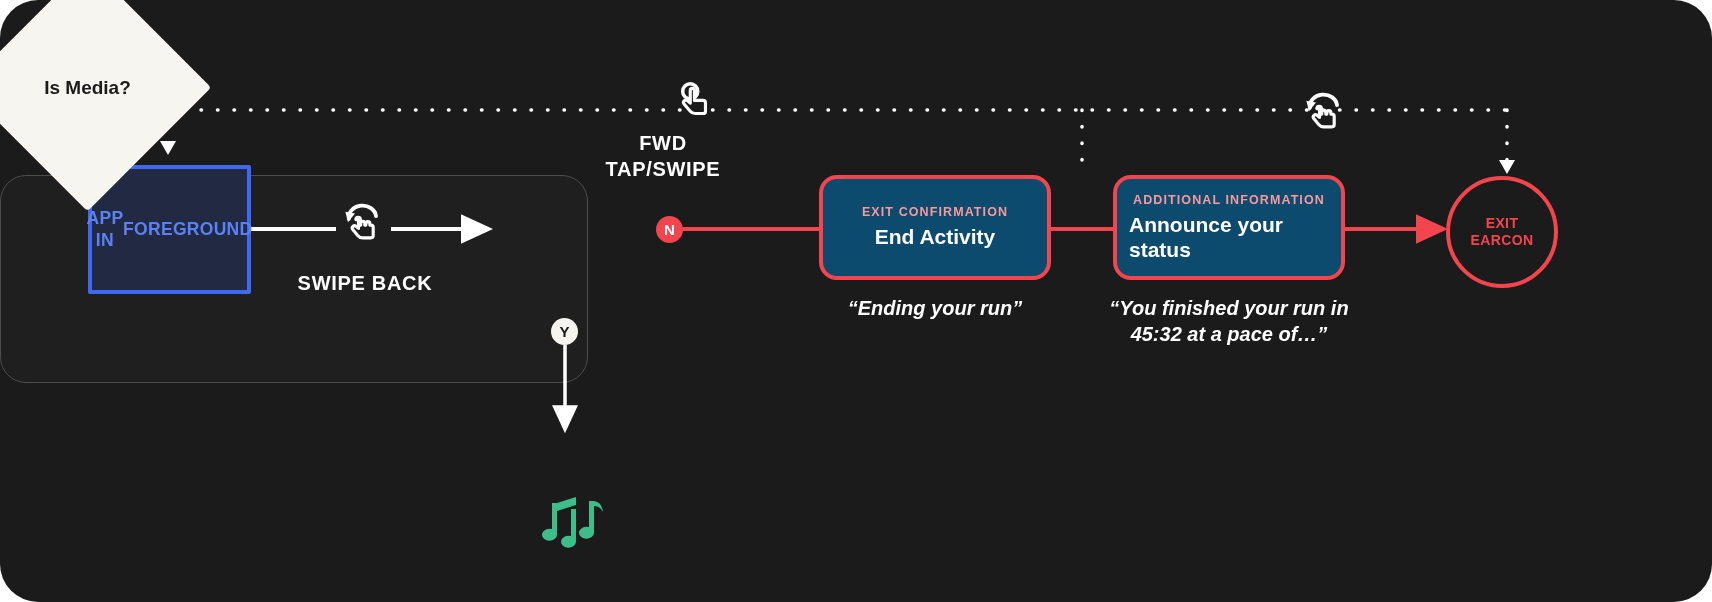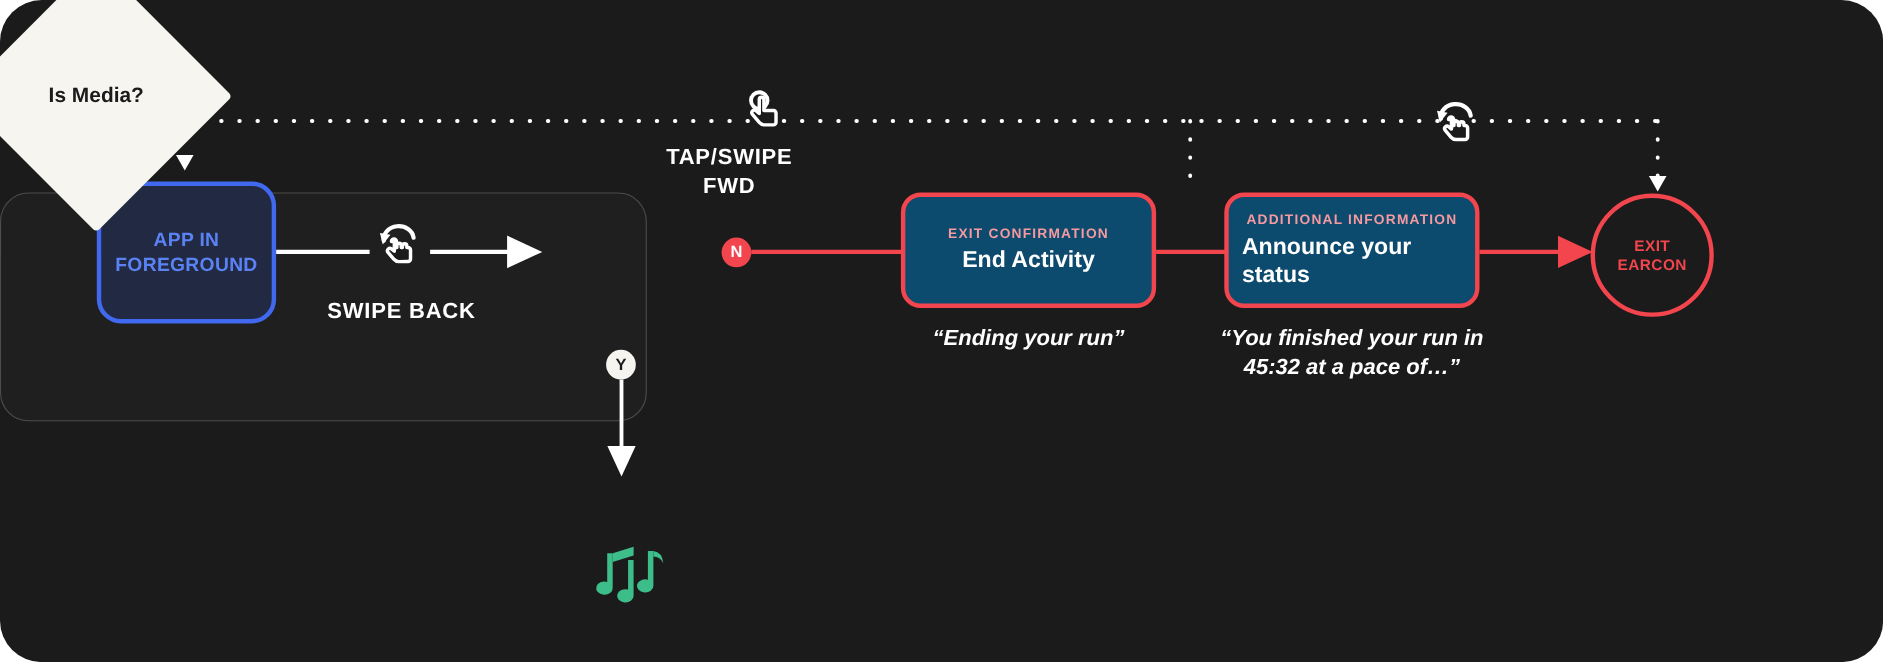--- a/index.html
+++ b/index.html
@@ -30,23 +30,23 @@
     align-items: center;
     justify-content: center;
     text-align: center;
   }
 
   
   #app-foreground {
     left: 88px; top: 165px;
     width: 163px; height: 129px;
     border: 4px solid #4169f0;
-    border-radius: 22px;
+    border-radius: 2px;
     background: #212a42;
-    flex-direction: column;
+    flex-direction: row;
     line-height: 1.22;
   }
   #app-foreground .lbl {
     color: #5b82f5;
     font-size: 17.5px;
     font-weight: bold;
     letter-spacing: 0.3px;
   }
 
   
@@ -258,22 +258,22 @@
 
   <div class="gesture-icon" id="icon-tap-fwd">
     <svg viewBox="0 0 48 48" width="42" height="42" xmlns="http://www.w3.org/2000/svg">
       <circle cx="22" cy="13" r="8.6" fill="none" stroke="#ffffff" stroke-width="4"></circle>
       <path d="M22 12 v14.5 l-3.4 -3 a2.7 2.7 0 0 0 -3.9 3.6 l7.3 8.6 a7.4 7.4 0 0 0 5.6 2.6 h9.1
                a2.7 2.7 0 0 0 2.7 -2.7 v-9.6 a2.7 2.7 0 0 0 -2.7 -2.7 h-9.9 v-11.3 a2.4 2.4 0 0 0 -4.8 0 z" fill="#1b1b1b" stroke="#ffffff" stroke-width="3.6" stroke-linejoin="round"></path>
     </svg>
   </div>
 
   <div class="flow-label" id="label-tap-swipe">
+    <div>FWD</div>
     <div>TAP/SWIPE</div>
-    <div>FWD</div>
   </div>
 
   <div class="gesture-icon" id="icon-swipe-top">
     <svg viewBox="0 0 48 48" width="42" height="42" xmlns="http://www.w3.org/2000/svg">
       <path d="M9 18 A15 13 0 0 1 40 15" fill="none" stroke="#ffffff" stroke-width="4.4" stroke-linecap="round"></path>
       <polygon points="5,10 16,12 8,22" fill="#ffffff"></polygon>
       <path d="M20 19 v10 l-3 -2.5 a2.6 2.6 0 0 0 -3.8 3.4 l6.2 7.4 a7 7 0 0 0 5.4 2.5 h9.4 a2.6 2.6 0 0 0 2.6 -2.6 v-9.4
                a2.6 2.6 0 0 0 -2.6 -2.6 h-1.2 v-1.6 a2.3 2.3 0 0 0 -4.6 0 v1.6 h-1.2 v-2.1 a2.3 2.3 0 0 0 -4.6 0 v2.1
                h-0.4 v-6.2 a2.6 2.6 0 0 0 -5.2 0 z" fill="#1b1b1b" stroke="#ffffff" stroke-width="3.6" stroke-linejoin="round"></path>
     </svg>

